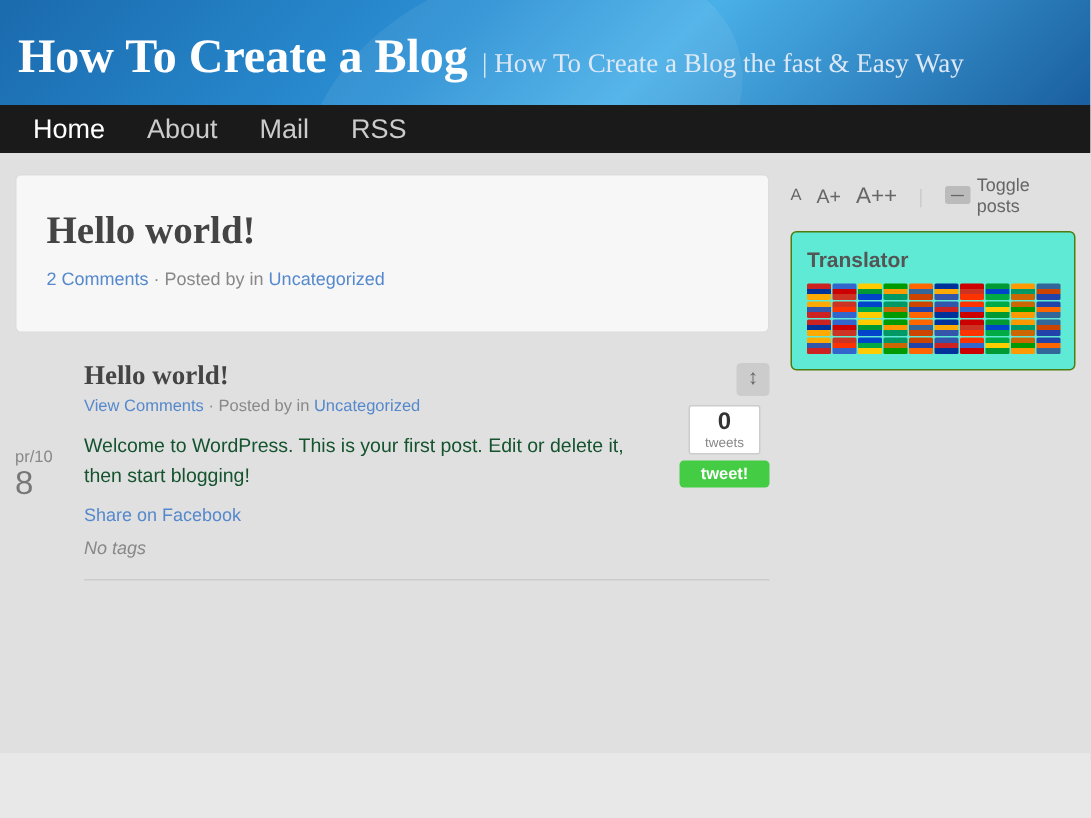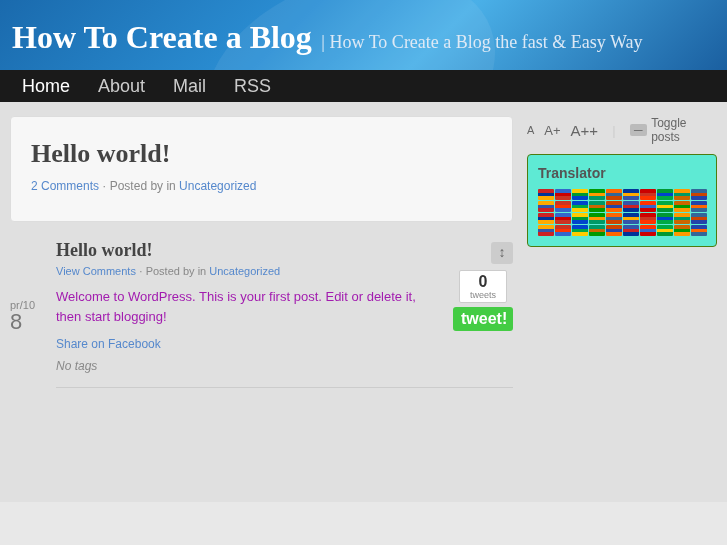--- a/index.html
+++ b/index.html
@@ -133,21 +133,21 @@
     }
     .post-meta {
       font-size: 11px;
       color: #888;
       font-family: Arial, sans-serif;
       margin-bottom: 10px;
     }
     .post-meta a { color: #5588cc; text-decoration: none; margin-top: 48px; }
     .post-body {
       font-size: 13px;
-      color: #a21caf;
+      color: #14532d;
       font-family: Arial, sans-serif;
       line-height: 1.5;
       margin-bottom: 10px;
       max-width: 360px;
     }
     .share-facebook {
       font-size: 12px;
       color: #5588cc;
       font-family: Arial, sans-serif;
       cursor: pointer;
@@ -191,21 +191,21 @@
     }
     .tweet-count-label {
       font-size: 9px;
       color: #888;
       display: block;
       line-height: 1;
     }
     .tweet-btn {
       background: #44cc44;
       color: #fff;
-      font-size: 16px;
+      font-size: 11px;
       font-weight: bold;
       font-family: Arial, sans-serif;
       border: none;
       border-radius: 3px;
       padding: 3px 8px;
       cursor: pointer;
       width: 60px;
       text-align: center;
     }
 

